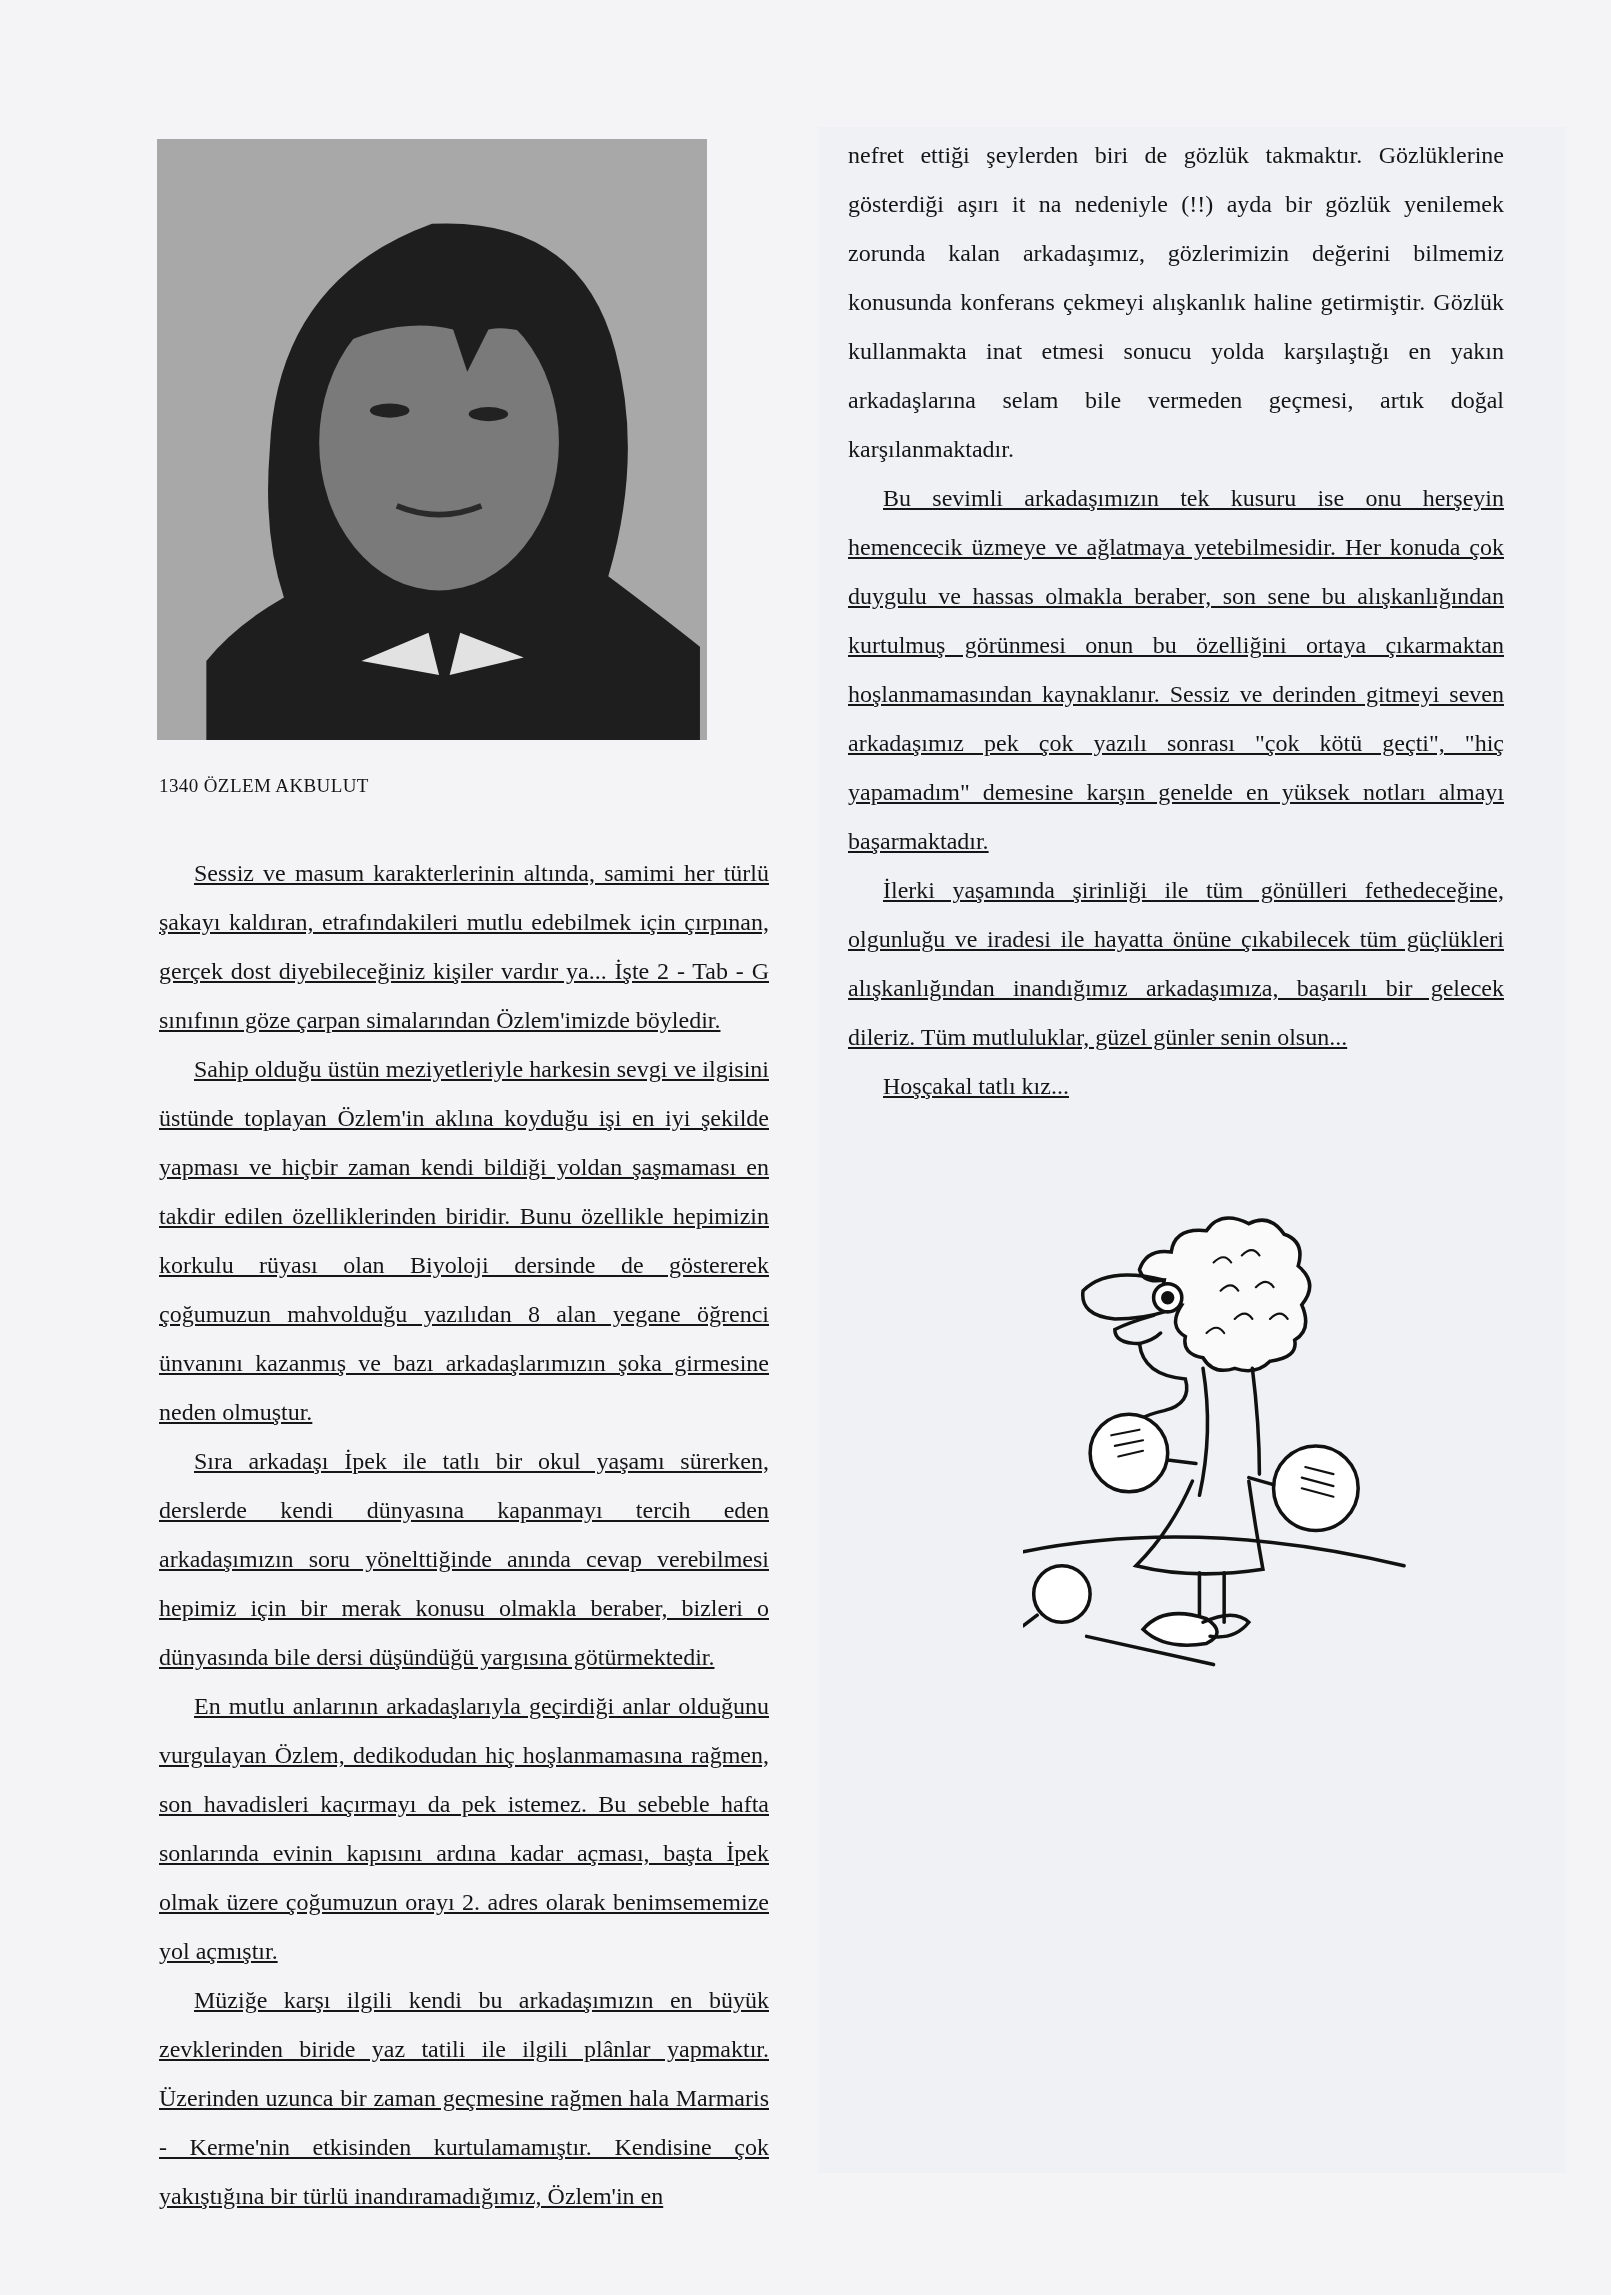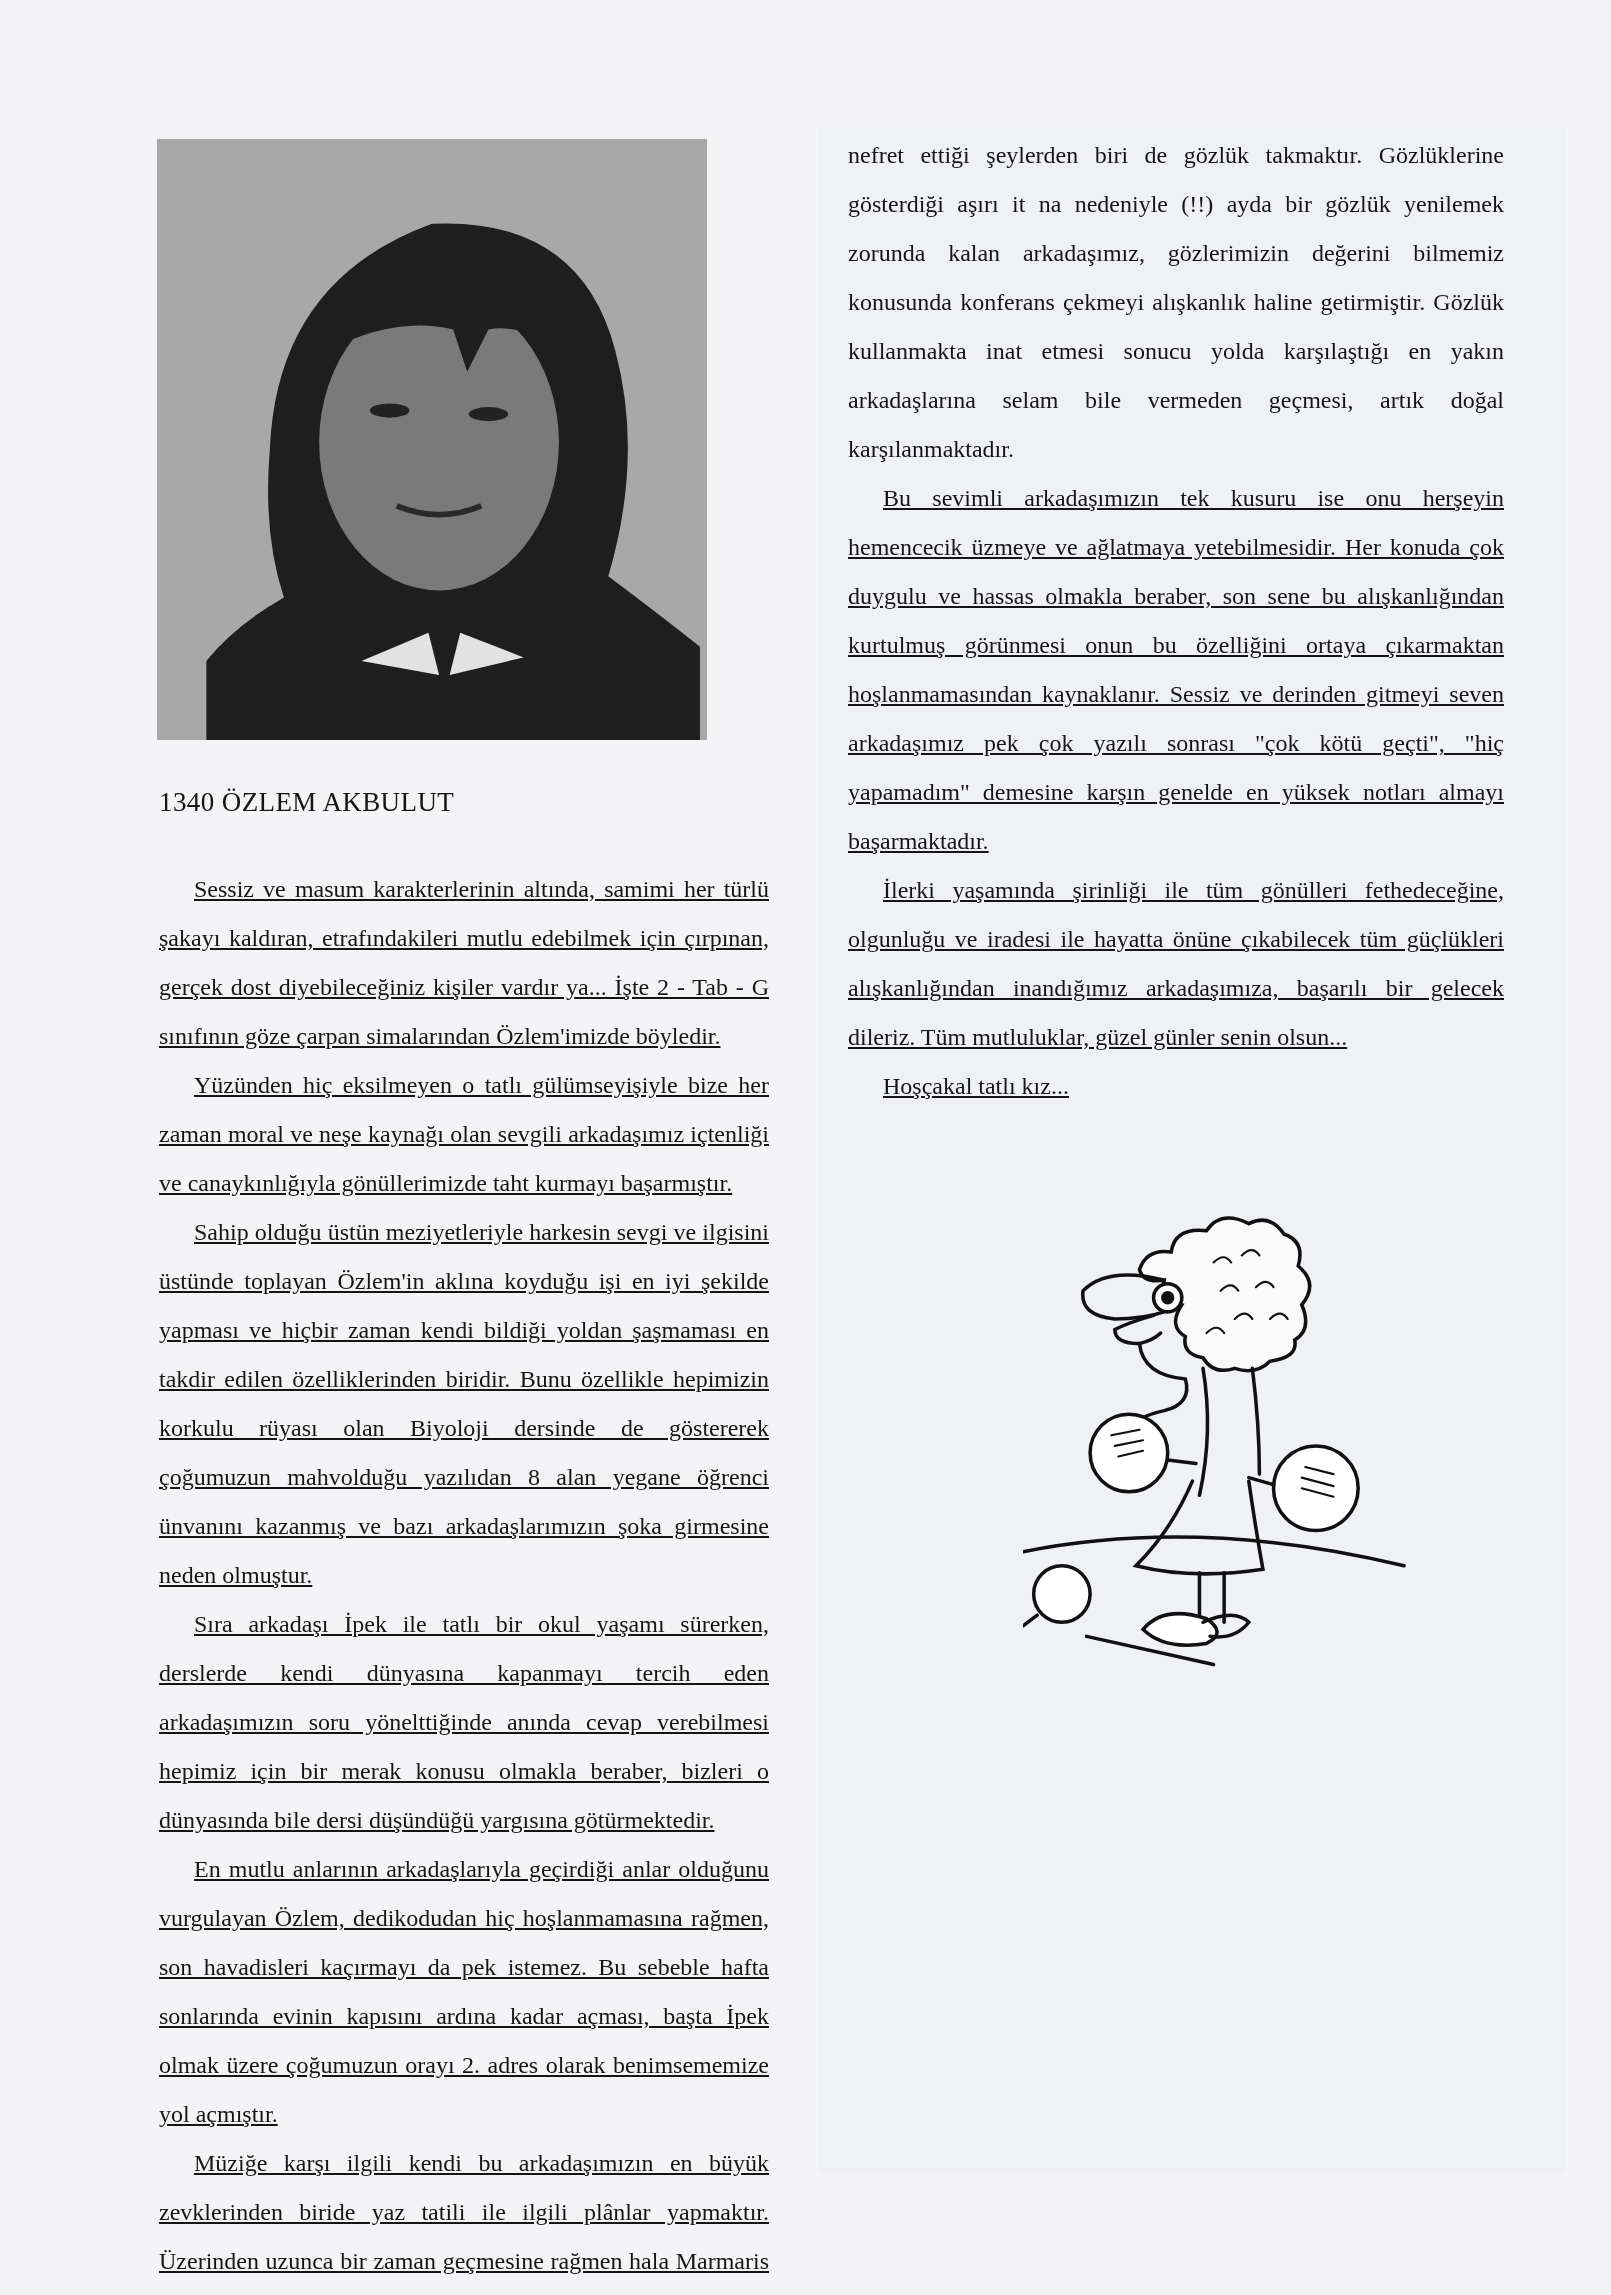--- a/index.html
+++ b/index.html
@@ -19,21 +19,21 @@
     background: #a9a9a9; overflow: hidden;
   }
   .photo svg { width: 100%; height: 100%; display: block; }
   .col-left {
     position: absolute; left: 159px; top: 765px; width: 610px;
   }
   .col-right {
     position: absolute; left: 848px; top: 131px; width: 656px;
   }
   .heading {
-    font-size: 27px; letter-spacing: 0.4px; margin: 16px 0 42px 0;
+    font-size: 19px; letter-spacing: 0.4px; margin: 0 0 42px 0;
     line-height: 42px;
   }
   p {
     margin: 0; font-size: 24px; line-height: 49px;
     text-align: justify; text-indent: 0;
   }
   p.indent { text-indent: 35px; text-decoration: underline; }
   .cartoon {
     position: absolute; left: 1023px; top: 1199px; width: 494px; height: 649px;
   }
@@ -54,21 +54,20 @@
     <ellipse cx="470" cy="390" rx="28" ry="10" fill="#222"></ellipse>
     <path d="M340 520 Q400 545 460 520" stroke="#2a2a2a" stroke-width="8" fill="none"></path>
     <path d="M290 740 L385 700 L400 760 Z" fill="#e2e2e2"></path>
     <path d="M415 760 L430 700 L520 735 Z" fill="#e2e2e2"></path>
   </svg>
 </div>
 
 <div class="col-left">
   <div class="heading">1340 ÖZLEM AKBULUT</div>
   <p class="indent">Sessiz ve masum karakterlerinin altında, samimi her türlü şakayı kaldıran, etrafındakileri mutlu edebilmek için çırpınan, gerçek dost diyebileceğiniz kişiler vardır ya... İşte 2 - Tab - G sınıfının göze çarpan simalarından Özlem'imizde böyledir.</p>
-  <p class="indent">Yüzünden hiç eksilmeyen o tatlı gülümseyişiyle bize her zaman moral ve neşe kaynağı olan sevgili arkadaşımız içtenliği ve canaykınlığıyla gönüllerimizde taht kurmayı başarmıştır.</p>
   <p class="indent">Sahip olduğu üstün meziyetleriyle harkesin sevgi ve ilgisini üstünde toplayan Özlem'in aklına koyduğu işi en iyi şekilde yapması ve hiçbir zaman kendi bildiği yoldan şaşmaması en takdir edilen özelliklerinden biridir. Bunu özellikle hepimizin korkulu rüyası olan Biyoloji dersinde de göstererek çoğumuzun mahvolduğu yazılıdan 8 alan yegane öğrenci ünvanını kazanmış ve bazı arkadaşlarımızın şoka girmesine neden olmuştur.</p>
   <p class="indent">Sıra arkadaşı İpek ile tatlı bir okul yaşamı sürerken, derslerde kendi dünyasına kapanmayı tercih eden arkadaşımızın soru yönelttiğinde anında cevap verebilmesi hepimiz için bir merak konusu olmakla beraber, bizleri o dünyasında bile dersi düşündüğü yargısına götürmektedir.</p>
   <p class="indent">En mutlu anlarının arkadaşlarıyla geçirdiği anlar olduğunu vurgulayan Özlem, dedikodudan hiç hoşlanmamasına rağmen, son havadisleri kaçırmayı da pek istemez. Bu sebeble hafta sonlarında evinin kapısını ardına kadar açması, başta İpek olmak üzere çoğumuzun orayı 2. adres olarak benimsememize yol açmıştır.</p>
   <p class="indent">Müziğe karşı ilgili kendi bu arkadaşımızın en büyük zevklerinden biride yaz tatili ile ilgili plânlar yapmaktır. Üzerinden uzunca bir zaman geçmesine rağmen hala Marmaris - Kerme'nin etkisinden kurtulamamıştır. Kendisine çok yakıştığına bir türlü inandıramadığımız, Özlem'in en</p>
 </div>
 
 <div class="col-right">
   <p>nefret ettiği şeylerden biri de gözlük takmaktır. Gözlüklerine gösterdiği aşırı it na nedeniyle (!!) ayda bir gözlük yenilemek zorunda kalan arkadaşımız, gözlerimizin değerini bilmemiz konusunda konferans çekmeyi alışkanlık haline getirmiştir. Gözlük kullanmakta inat etmesi sonucu yolda karşılaştığı en yakın arkadaşlarına selam bile vermeden geçmesi, artık doğal karşılanmaktadır.</p>
   <p class="indent">Bu sevimli arkadaşımızın tek kusuru ise onu herşeyin hemencecik üzmeye ve ağlatmaya yetebilmesidir. Her konuda çok duygulu ve hassas olmakla beraber, son sene bu alışkanlığından kurtulmuş görünmesi onun bu özelliğini ortaya çıkarmaktan hoşlanmamasından kaynaklanır. Sessiz ve derinden gitmeyi seven arkadaşımız pek çok yazılı sonrası "çok kötü geçti", "hiç yapamadım" demesine karşın genelde en yüksek notları almayı başarmaktadır.</p>
   <p class="indent">İlerki yaşamında şirinliği ile tüm gönülleri fethedeceğine, olgunluğu ve iradesi ile hayatta önüne çıkabilecek tüm güçlükleri alışkanlığından inandığımız arkadaşımıza, başarılı bir gelecek dileriz. Tüm mutluluklar, güzel günler senin olsun...</p>

